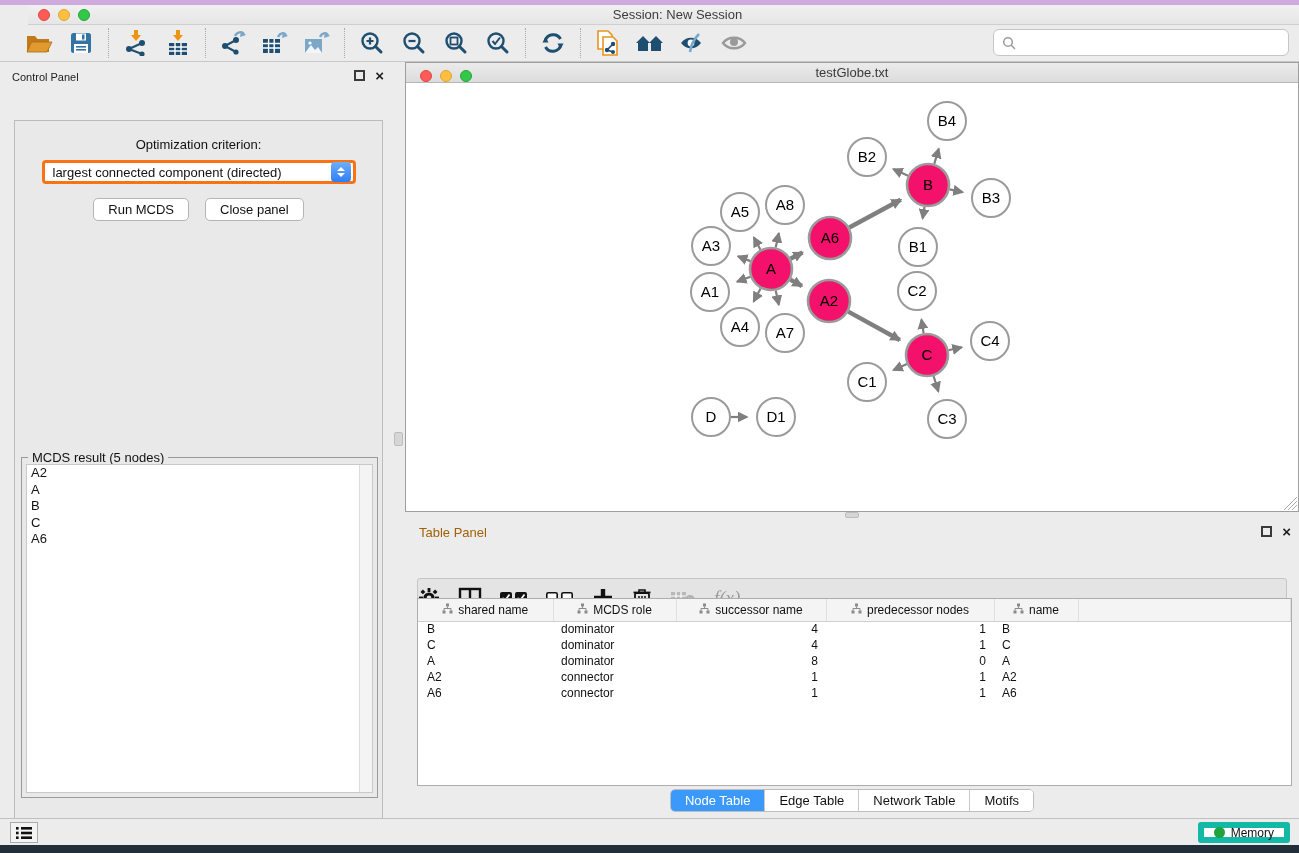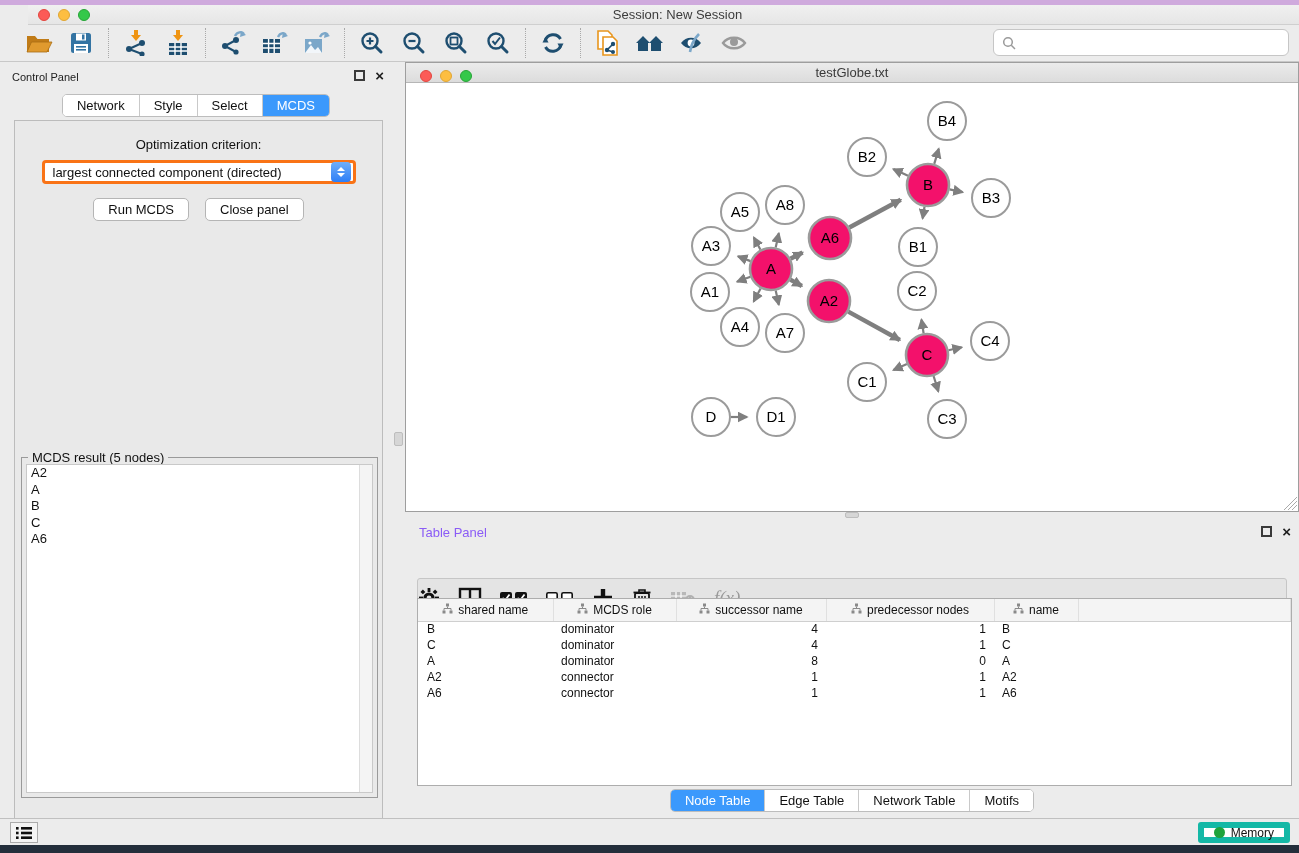--- a/index.html
+++ b/index.html
@@ -84,21 +84,21 @@
   .net-title { font-size:13px; color:#3a3a3a; }
   .net-canvas { position:absolute; left:0; top:26px; right:0; bottom:0; background:#fff; overflow:hidden; }
   .net-canvas svg { display:block; }
   .resize-grip { position:absolute; right:1px; bottom:1px; width:14px; height:14px;
     background:
       linear-gradient(135deg, transparent 50%, #aaa 50%, #aaa 55%, transparent 55%, transparent 65%, #aaa 65%, #aaa 70%, transparent 70%, transparent 80%, #aaa 80%, #aaa 85%, transparent 85%); }
 
   
   .table-panel { position:absolute; left:405px; top:518px; width:894px; height:300px; background:#ececec; }
   .tp-head { position:relative; height:28px; display:flex; align-items:center; padding:0 14px; }
-  .tp-head .tp-title { font-size:13px; color:#8b5cf6; }
+  .tp-head .tp-title { font-size:13px; color:#a16207; }
   .tp-toolbar { position:absolute; left:12px; top:32px; width:870px; height:40px; background:#e4e4e4;
     border:1px solid #c6c6c6; border-radius:3px; display:flex; align-items:center; gap:18px; padding:0 0;margin-top:28px; }
   .tp-icon { display:flex; align-items:center; justify-content:center; cursor:pointer; }
   .fx { font-family:"Liberation Serif",serif; font-style:italic; font-size:19px; color:#9a9a9a; }
 
   .data-table-wrap { position:absolute; left:12px; top:80px; width:875px; height:188px; background:#fff;
     border:1px solid #adadad; overflow:hidden; }
   table.data { border-collapse:collapse; width:100%; table-layout:fixed; }
   table.data th { height:22px; background:#f4f4f4; border-bottom:1px solid #cfcfcf; border-right:1px solid #e0e0e0;
     font-size:12px; font-weight:normal; color:#111; }
@@ -288,28 +288,20 @@
     </div>
   </div>
 
   <div class="control-panel">
     <div class="cp-head">
       <span class="cp-title">Control Panel</span>
       <span class="panel-btns">
         <span class="float-btn"></span>
         <span class="close-btn">×</span>
       </span>
-    </div>
-    <div class="seg-tabs">
-      <div class="seg" id="cp-tabs">
-          <div class="tab">Network</div>
-          <div class="tab">Style</div>
-          <div class="tab">Select</div>
-          <div class="tab sel">MCDS</div>
-        </div>
     </div>
     <div class="cp-content">
       <div class="opt-label">Optimization criterion:</div>
       <div class="dropdown">
         <span class="dd-text">largest connected component (directed)</span>
         <span class="dd-step">
             <span class="ar up"></span>
             <span class="ar down"></span>
           </span>
       </div>

